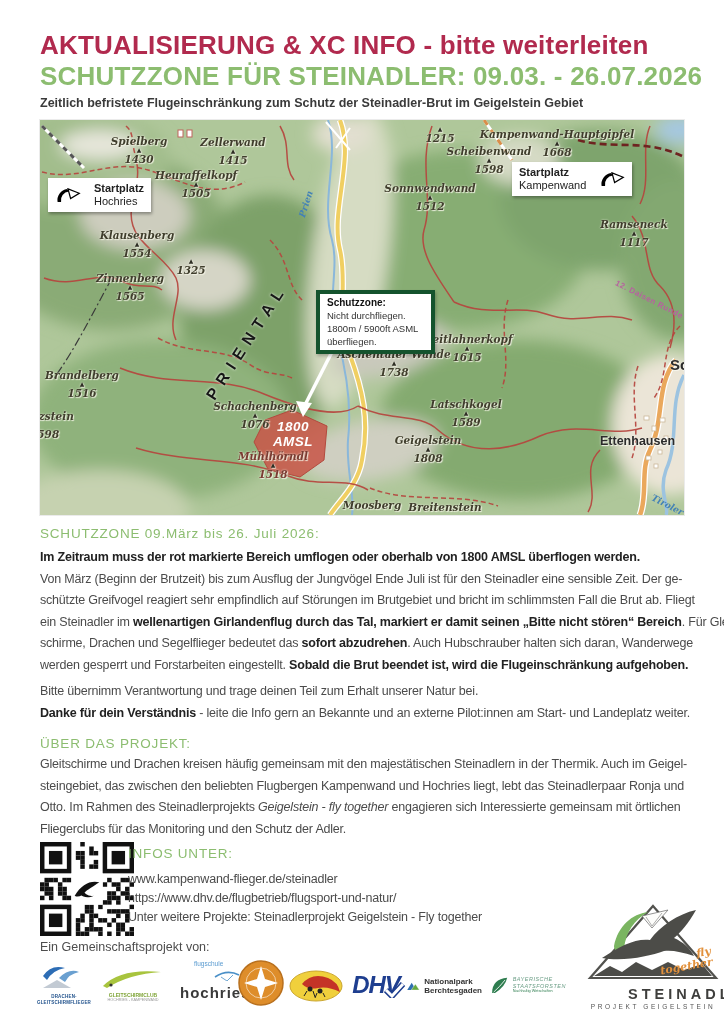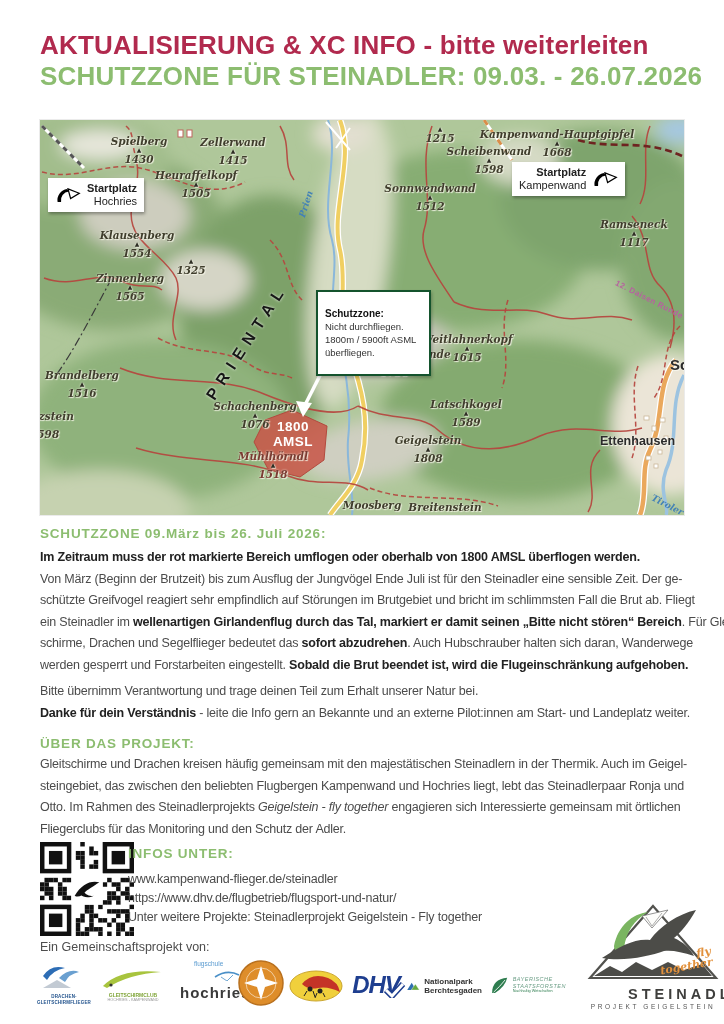--- a/index.html
+++ b/index.html
@@ -38,36 +38,36 @@
             font-size:16px; font-weight:800; letter-spacing:7px; color:#161616;
             white-space:nowrap; text-shadow:0 0 3px rgba(255,255,255,.9); }
   .river { position:absolute; font:italic 600 9px "DejaVu Serif", serif; color:#4482b5;
            white-space:nowrap; transform-origin:left center; }
   .trail-name { position:absolute; font:600 8px "Liberation Sans", sans-serif; color:#b7619f;
                 letter-spacing:.5px; white-space:nowrap; transform-origin:left center; }
   .corner-lbl { position:absolute; left:2px; top:378px; font-size:9px; color:#e9e9dc;margin-top:40px; }
 
   .zonelbl { position:absolute; left:253px; top:299px; transform:translateX(-50%);
              color:#fff; font-weight:800; font-size:13.5px; line-height:15px;
-             text-align:center; letter-spacing:.5px; }
+             text-align:center; letter-spacing:.5px;font-style:italic; }
 
   .sp { position:absolute; background:#fff; padding:4px 7px;
-        box-shadow:1px 2px 3px rgba(0,0,0,.35); display:flex; align-items:center; gap:6px;
-        font-size:11px; color:#222; line-height:13px;text-align:right; }
+        box-shadow:1px 2px 3px rgba(0,0,0,.35); display:flex; align-items:center; gap:13px;
+        font-size:11px; color:#222; line-height:13px; }
   .sp .b { font-weight:700; }
   .sp-hochries { left:8px; top:58px; }
   .sp-kampenwand { left:472px; top:42px; }
 
   .callout { position:absolute; left:276px; top:170px; width:97px; background:#fff;
-             border:2px solid #14532d; padding:15px 7px; box-shadow:1px 2px 3px rgba(0,0,0,.25);
+             border:4px solid #14532d; padding:2px 7px; box-shadow:1px 2px 3px rgba(0,0,0,.25);
              font-size:9.5px; color:#333; line-height:13px; }
   .callout .t { font-weight:700; font-size:10px; color:#111; }
 
   
-  .sechead { position:absolute; left:40px; font-size:13.5px; font-weight:700;
+  .sechead { position:absolute; left:40px; font-size:13.5px; font-weight:400;
              color:#8cbd70; letter-spacing:.8px; white-space:nowrap; }
   .bl { position:absolute; left:40px; font-size:12.5px; color:#4b4b4b;
         letter-spacing:-0.2px; white-space:nowrap; }
   .bl strong { color:#222222; font-weight:700; }
   .bl em { font-style:italic; }
 
   
   .qr { position:absolute; left:40px; top:842px; width:94px; height:94px; }
 
   
@@ -89,20 +89,21 @@
   .st-fly { position:absolute; right:10px; top:48px; transform:rotate(-10deg);
             font:italic 700 11px "DejaVu Serif", serif; color:#e2913c; line-height:11px; text-align:right; }
 </style>
 </head>
 <body>
 
 <div class="page">
 
   <div class="h1">AKTUALISIERUNG &amp; XC INFO - bitte weiterleiten</div>
   <div class="h1 h2">SCHUTZZONE FÜR STEINADLER: 09.03. - 26.07.2026</div>
+  <div class="sub">Zeitlich befristete Flugeinschränkung zum Schutz der Steinadler-Brut im Geigelstein Gebiet</div>
 
   <div class="map">
     <svg class="base" width="644" height="395" viewBox="0 0 644 395">
       <defs>
           <filter id="bl1" x="-40%" y="-40%" width="180%" height="180%">
             <feGaussianBlur stdDeviation="8"></feGaussianBlur>
           </filter>
         </defs>
       <rect width="644" height="395" fill="#afc79a"></rect>
       <g filter="url(#bl1)">

